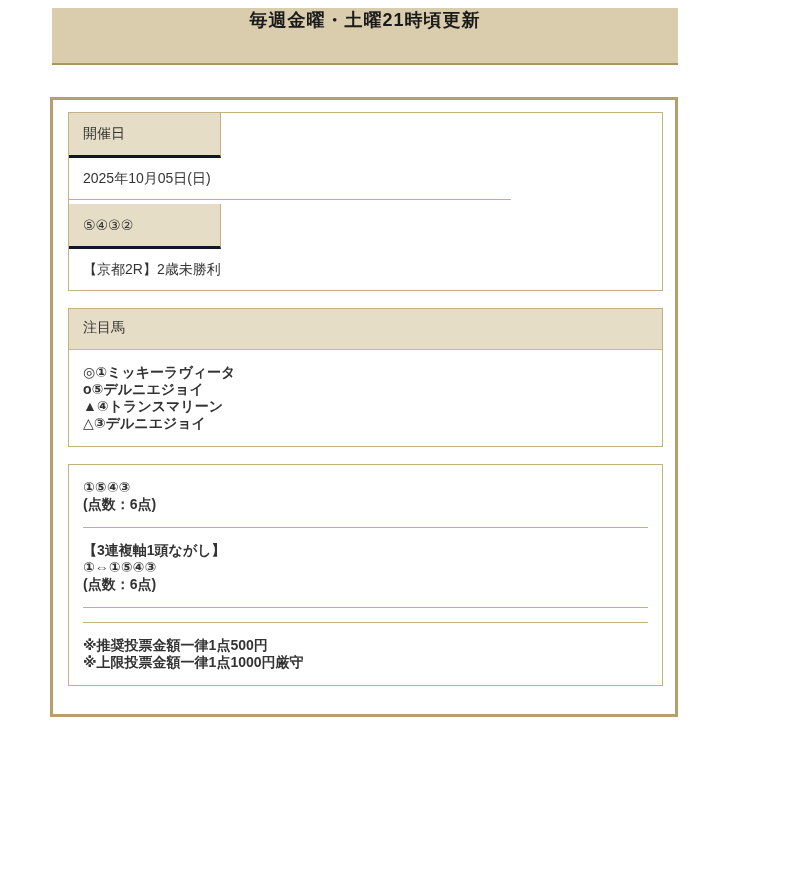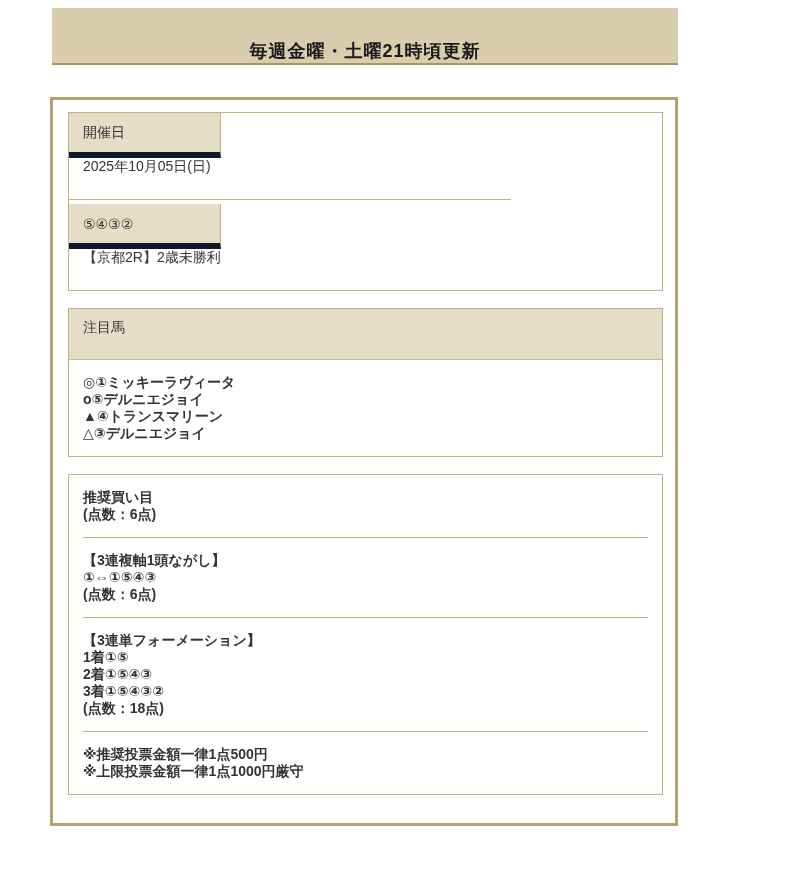--- a/index.html
+++ b/index.html
@@ -13,21 +13,21 @@
     font-size: 14px;
   }
   
   .update-banner {
     width: 626px;
     height: 57px;
     margin: 8px 0 0 52px;
     background: #d9cdad;
     border-bottom: 2px solid #a8965e;
     display: flex;
-    align-items: flex-end;
+    align-items: flex-start;
     justify-content: center;
     font-size: 18px;
     font-weight: bold;
     color: #1a1a1a;
     letter-spacing: 1px;
   }
   
   .main-panel {
     width: 628px;
     margin: 32px 0 0 50px;
@@ -39,47 +39,47 @@
   .info-table {
     border: 1px solid #c3b183;
     margin-bottom: 17px;
     background: #ffffff;
   }
   .info-tab {
     width: 152px;
     height: 45px;
     background: #e5ddc5;
     border-right: 1px solid #c3b183;
-    border-bottom: 6px solid #0f172a;
+    border-bottom: 3px solid #0f172a;
     display: flex;
     align-items: center;
     padding-left: 14px;
   }
   .info-value-row {
     height: 41px;
     display: flex;
-    align-items: flex-start;
+    align-items: center;
     padding-left: 14px;
   }
   .partial-divider {
     width: 442px;
     height: 0;
     border-top: 1px solid #c3b183;
     margin-bottom: 4px;
   }
   
   .section {
     border: 1px solid #c3b183;
     margin-bottom: 17px;
     background: #ffffff;
   }
   .section-header {
     background: #e5ddc5;
     border-bottom: 1px solid #c9b98e;
-    padding: 11px 14px 24px 14px;
+    padding: 11px 14px 14px 14px;
     line-height: 15px;
   }
   .section-body {
     padding: 14px;
     line-height: 17px;
     font-weight: bold;
   }
   .text-line { line-height: 17px; white-space: pre; }
   .bet-divider {
     height: 0;
@@ -122,41 +122,34 @@
       <div class="text-line"><span>o</span><span>⑤</span><span>デルニエジョイ</span></div>
       <div class="text-line"><span>▲</span><span>④</span><span>トランスマリーン</span></div>
       <div class="text-line"><span>△</span><span>③</span><span>デルニエジョイ</span></div>
     </div>
   </div>
 
   <div class="section">
     <div class="section-body">
 
       <div>
-        <div class="text-line">推奨買い目</div>
+        <div class="text-line">①⑤④③</div>
         <div class="text-line">(点数：6点)</div>
       </div>
 
       <div class="bet-divider"></div>
 
       <div>
         <div class="text-line">【3連複軸1頭ながし】</div>
         <div class="text-line">①⇔①⑤④③</div>
         <div class="text-line">(点数：6点)</div>
       </div>
 
       <div class="bet-divider"></div>
 
-      <div>
-        <div class="text-line">【3連単フォーメーション】</div>
-        <div class="text-line">1着①⑤</div>
-        <div class="text-line">2着①⑤④③</div>
-        <div class="text-line">3着①⑤④③②</div>
-        <div class="text-line">(点数：18点)</div>
-      </div>
 
       <div class="bet-divider"></div>
 
       <div class="notes">
         <div class="text-line">※推奨投票金額一律1点500円</div>
         <div class="text-line">※上限投票金額一律1点1000円厳守</div>
       </div>
 
     </div>
   </div>

